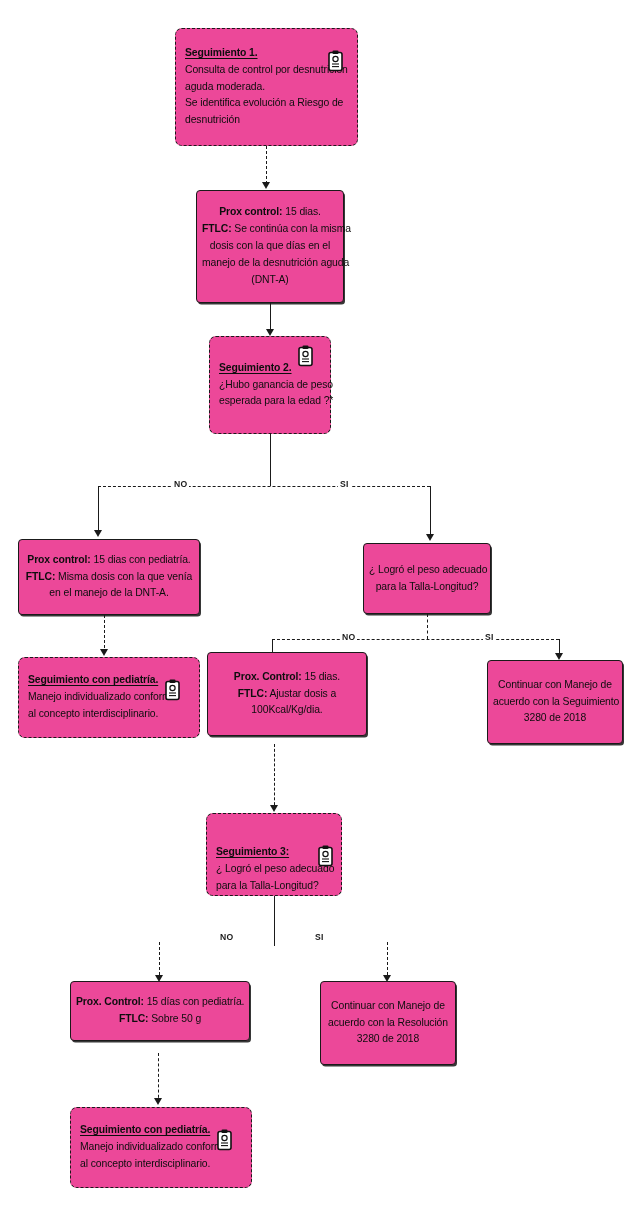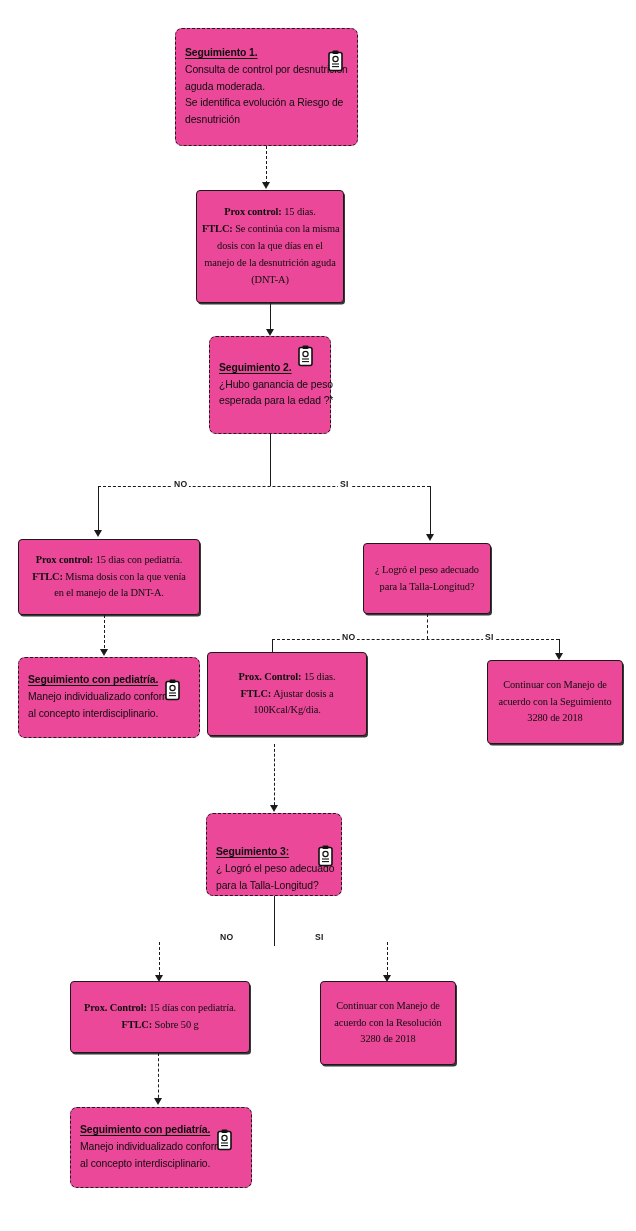--- a/index.html
+++ b/index.html
@@ -37,21 +37,21 @@
     box-shadow: 1.5px 2px 0 -0.5px rgba(20,20,20,0.85);
   }
   .node.dashed {
     border: 1.7px dashed #1a1a1a;
     border-radius: 7px;
   }
   .node .line {
     display: block;
     white-space: nowrap;
   }
-  .center { text-align: center; font-family: Liberation Serif, serif; }
+  .center { text-align: center; }
   .left   { text-align: left; }
   .pad-l  { padding-left: 9px; padding-right: 7px; }
   .pad-c  { padding-left: 5px; padding-right: 5px; }
   .b { font-weight: normal; }
   .u {
     text-decoration: underline;
     text-underline-offset: 2px;
     font-weight: bold;
   }
   .fs11 { font-size: 10.4px; }
@@ -245,21 +245,21 @@
 
   <span class="edge-label" style="left:218px; top:932px;">NO</span>
   <span class="edge-label" style="left:313px; top:932px;">SI</span>
 
   <div class="vline dash" style="left:159px; top:942px; height:38px;"></div>
   <div class="arrow" style="left:155px; top:975px;"></div>
 
   <div class="vline dash" style="left:387px; top:942px; height:38px;"></div>
   <div class="arrow" style="left:383px; top:975px;"></div>
 
-  <div class="node solid center pad-c fs11" style="left:70px; top:981px; width:180px; height:72px;align-items:center;">
+  <div class="node solid center pad-c fs11" style="left:70px; top:981px; width:180px; height:60px;">
     <span class="line">
       <b>Prox. Control:</b><span> 15 días con pediatría.</span>
     </span>
     <span class="line">
       <b>FTLC:</b><span> Sobre 50 g</span>
     </span>
   </div>
 
   <div class="node solid center pad-c fs11" style="left:320px; top:981px; width:136px; height:84px;">
     <span class="line">Continuar con Manejo de</span>

